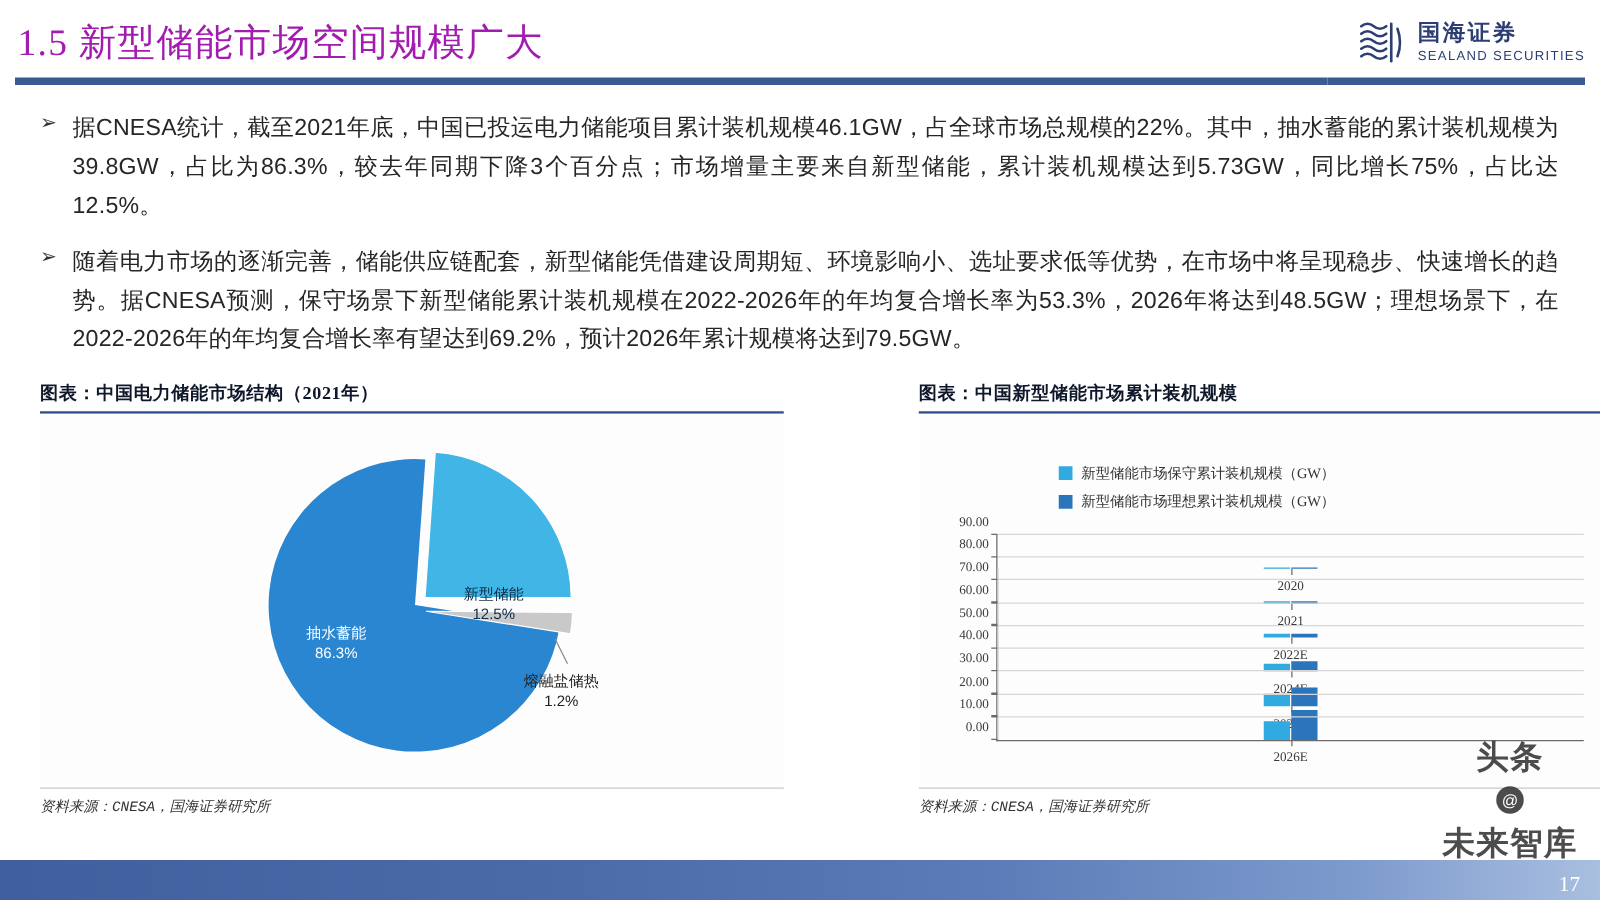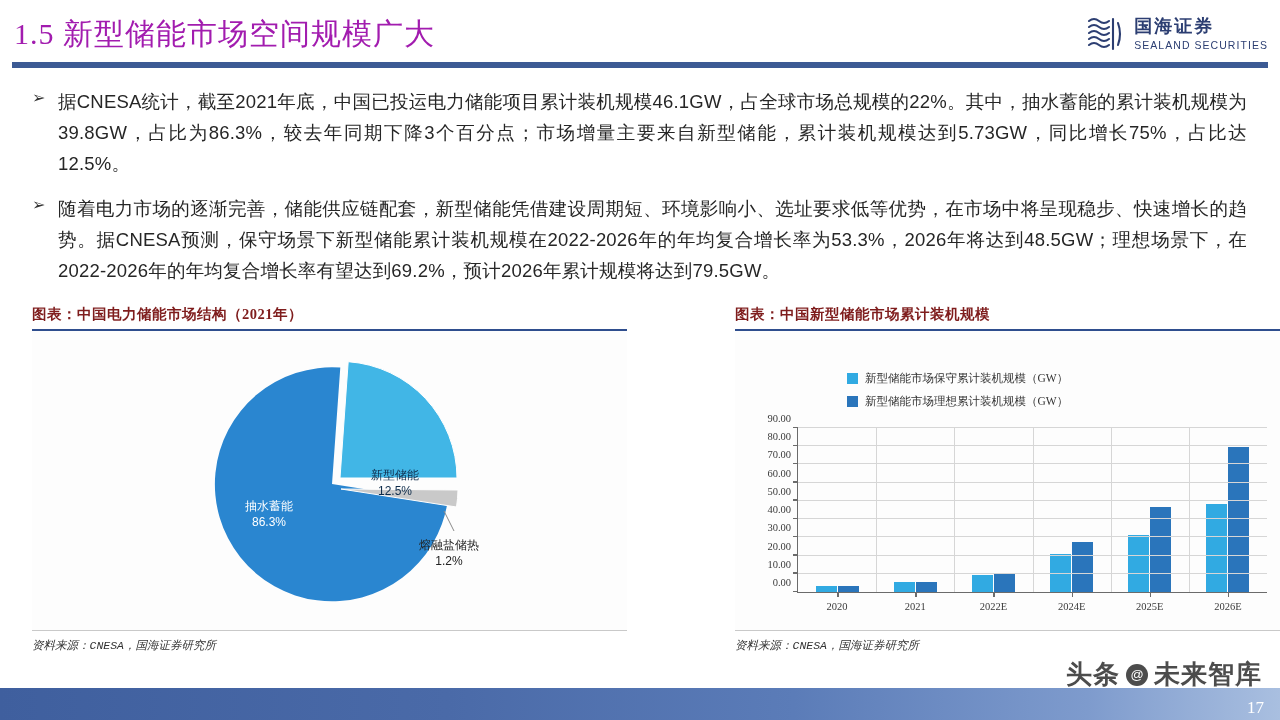--- a/index.html
+++ b/index.html
@@ -44,21 +44,21 @@
   .bullet-text {
     font-size: 18.5px; line-height: 31px; color: #262626; text-align: justify;
     letter-spacing: 0.2px;
   }
 
   
   .panel { position: absolute; top: 305px; width: 595px; height: 375px; }
   .panel-left { left: 32px; }
   .panel-right { left: 735px; }
   .panel-caption {
-    font-size: 14.5px; color: #7f1d1d; font-weight: bold; letter-spacing: .5px;
+    font-size: 14.5px; color: #0f172a; font-weight: bold; letter-spacing: .5px;
     font-family: "Liberation Serif","DejaVu Serif",serif;
     padding-bottom: 5px;
   }
   .panel-rule { height: 2px; background: #2f4e8e; width: 100%; }
   .panel-body {
     position: relative; height: 300px; width: 100%;
     background: #fdfdfd; border-bottom: 1px solid #c9c9c9;
   }
   .panel-source {
     font-size: 11.5px; color: #333; font-style: italic; padding-top: 7px;
@@ -84,42 +84,42 @@
 
   .plot { position: absolute; left: 62px; top: 97px; width: 470px; height: 165px;
           border-left: 1.5px solid #6b6b6b; border-bottom: 1.5px solid #6b6b6b; }
   .gridline { position: absolute; left: 0; width: 100%; height: 1px; background: #d6d6d6; }
   .vgrid { position: absolute; top: 0; width: 1px; height: 100%; background: #d6d6d6; }
   .ytick-lbl { position: absolute; right: 100%; margin-right: 7px;
                font-size: 10.5px; color: #3a3a3a; transform: translateY(-50%);
                white-space: nowrap; font-family: "Liberation Serif","DejaVu Serif",serif; }
   .tickmark { position: absolute; right: 100%; width: 5px; height: 1.5px; background: #6b6b6b; }
   .groups { position: absolute; left: 0; bottom: 0; width: 100%; height: 100%;
-            display: flex; }
+            display: flex; flex-direction: column; }
   .group { flex: 1 1 0; position: relative; display: flex; align-items: flex-end;
            justify-content: center; gap: 1px; height: 100%; }
   .bar { width: 21px; }
   .xtick-lbl { position: absolute; top: 100%; margin-top: 9px; left: 50%;
                transform: translateX(-50%); font-size: 10.5px; color: #3a3a3a;
                white-space: nowrap; font-family: "Liberation Serif","DejaVu Serif",serif; }
   .xtickmark { position: absolute; top: 100%; left: 50%; width: 1.5px; height: 5px;
                background: #6b6b6b; }
 
   
   .footer-bar { position: absolute; left: 0; bottom: 0; width: 1280px; height: 32px;
     background: linear-gradient(90deg,#3f5f9e 0%, #4a6aa8 35%, #5b7cb8 62%, #7e9bcd 85%, #a9bfe0 100%); }
   .footer-text {
     position: absolute; left: 50%; transform: translateX(-50%); bottom: 5px;
     font-size: 15px; color: #ffffff; font-weight: bold; font-style: italic;
     letter-spacing: .5px; white-space: nowrap;
   }
   .page-num { position: absolute; right: 16px; bottom: 2px; font-size: 17px; color: #ffffff;
               font-family: "Liberation Serif","DejaVu Serif",serif; }
   .watermark { position: absolute; right: 18px; bottom: 28px; display: flex; align-items: center;
-               gap: 6px; opacity: .92; }
+               gap: 6px; opacity: .92; flex-direction: column; }
   .wm-txt { font-size: 26px; color: #3d3d3d; font-weight: bold; letter-spacing: 1px; }
   .wm-circle { width: 22px; height: 22px; border-radius: 50%; background: #3d3d3d;
                color: #fff; font-size: 13px; display: flex; align-items: center;
                justify-content: center; }
 </style>
 </head>
 <body>
 
 <div id="slide">
 

